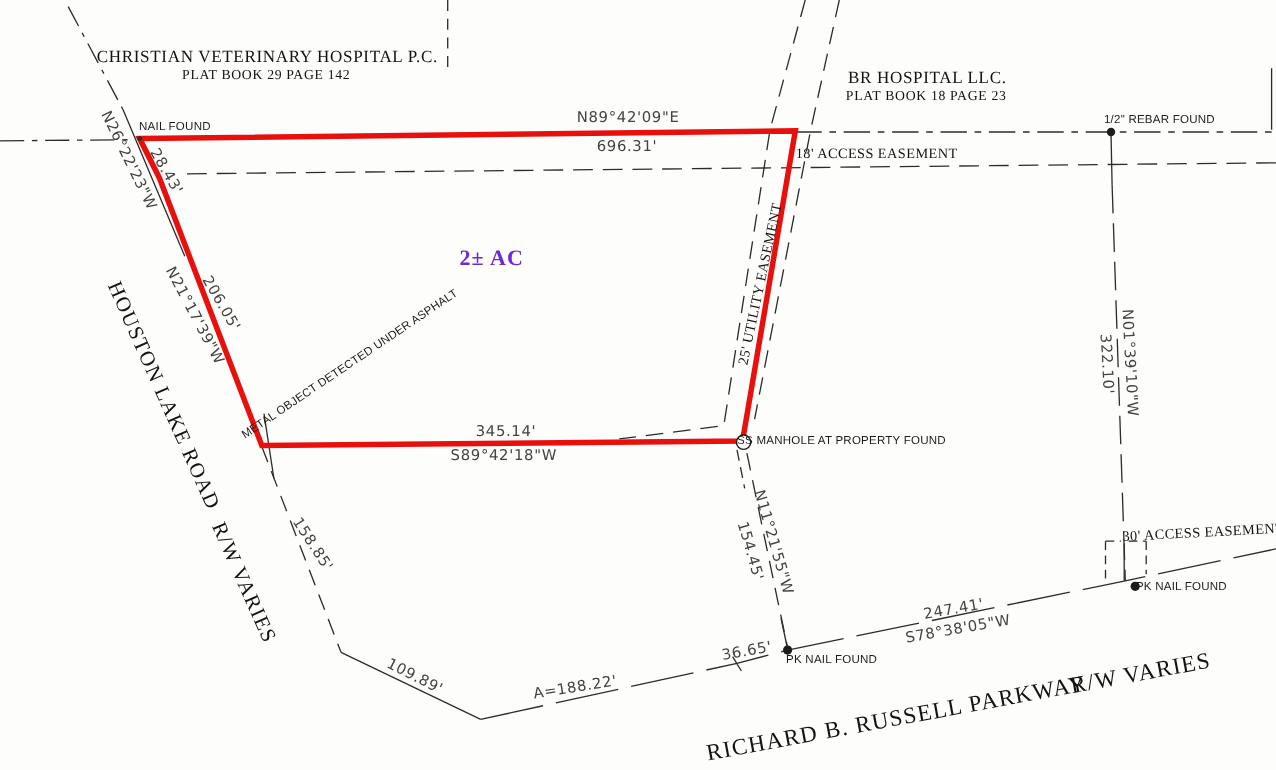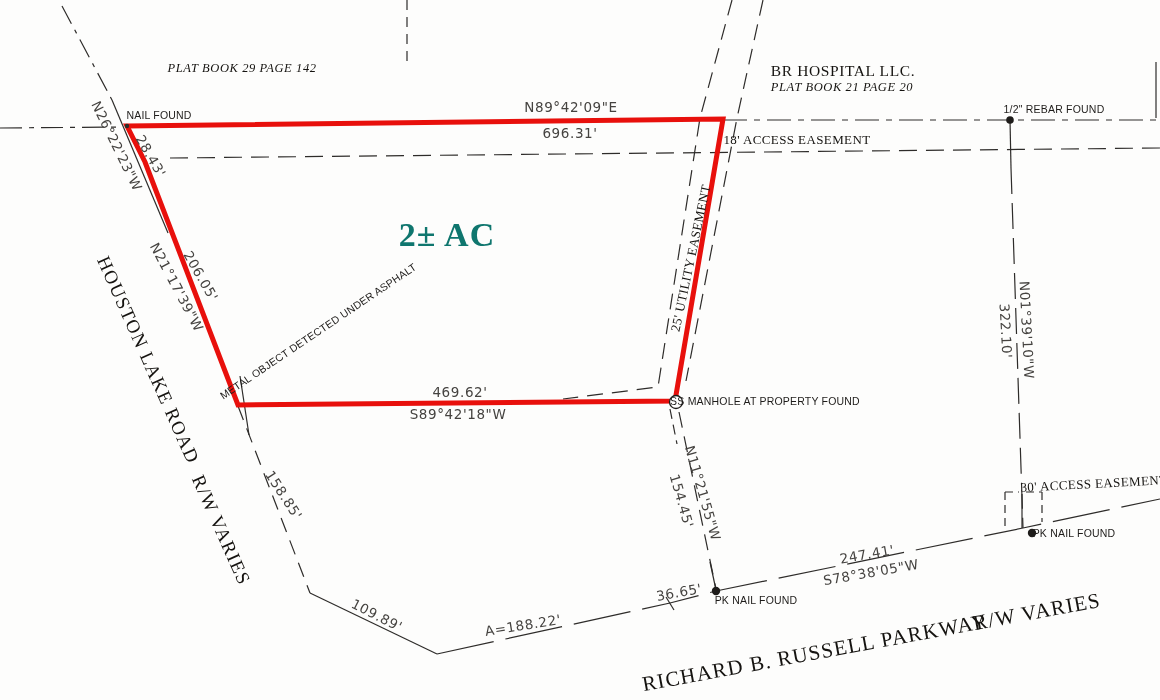--- a/index.html
+++ b/index.html
@@ -29,26 +29,26 @@
     color:#1e1c1a;
     letter-spacing:.2px;
   }
   .serif{
     font-family:"Liberation Serif","DejaVu Serif",serif;
     font-size:13px;
     color:#151310;
     letter-spacing:.4px;
   }
   .adjname{font-size:15.5px;letter-spacing:.6px;}
-  .adjplat{font-size:12.5px;letter-spacing:.6px;font-style:italic;}
+  .adjplat{font-size:12.5px;letter-spacing:.6px;}
   .road{font-size:19px;letter-spacing:1.2px;}
   .pkwy{font-size:21px;letter-spacing:1.2px;}
   .area{
     font-family:"Liberation Serif","DejaVu Serif",serif;
-    font-size:34px;font-weight:bold;color:#0f766e;letter-spacing:1px;
+    font-size:20px;font-weight:bold;color:#6d28d9;letter-spacing:1px;
   }
 </style>
 </head>
 <body>
 
 <div id="plat">
 
   <svg id="lines" width="1160" height="700" viewBox="0 0 1160 700">
 
     <g stroke="#2e2c2a" stroke-width="1.2" fill="none">
@@ -80,36 +80,37 @@
 
     <path d="M127,126 L723,119 L675,401 L238,405 L145,162 Z" fill="none" stroke="#e8100c" stroke-width="5" stroke-linejoin="miter"></path>
 
     <circle cx="127" cy="126" r="2.2" fill="#2e2c2a"></circle>
     <circle cx="1010" cy="120" r="3.8" fill="#1e1c1a"></circle>
     <circle cx="716" cy="591" r="4.2" fill="#1e1c1a"></circle>
     <circle cx="1032" cy="533" r="4.2" fill="#1e1c1a"></circle>
     <circle cx="676" cy="402" r="6.5" fill="#ffffff" stroke="#1e1c1a" stroke-width="1.3"></circle>
   </svg>
 
+  <div class="lbl serif adjname" style="left:243px;top:52px">CHRISTIAN VETERINARY HOSPITAL P.C.</div>
   <div class="lbl serif adjplat" style="left:242px;top:68px">PLAT  BOOK 29  PAGE 142</div>
   <div class="lbl serif adjname" style="left:843px;top:71px">BR HOSPITAL LLC.</div>
-  <div class="lbl serif adjplat" style="left:842px;top:87px">PLAT  BOOK 21  PAGE 20</div>
+  <div class="lbl serif adjplat" style="left:842px;top:87px">PLAT  BOOK 18  PAGE 23</div>
 
   <div class="lbl area" style="left:447px;top:235px">2± AC</div>
 
   <div class="lbl cad" style="left:571px;top:107px">N89°42'09"E</div>
   <div class="lbl cad" style="left:570px;top:133px">696.31'</div>
 
   <div class="lbl cad" style="left:117px;top:146px;transform:translate(-50%,-50%) rotate(64deg)">N26°22'23"W</div>
   <div class="lbl cad" style="left:151px;top:156px;transform:translate(-50%,-50%) rotate(60deg)">28.43'</div>
 
   <div class="lbl cad" style="left:177px;top:287px;transform:translate(-50%,-50%) rotate(62deg)">N21°17'39"W</div>
   <div class="lbl cad" style="left:201px;top:276px;transform:translate(-50%,-50%) rotate(60deg)">206.05'</div>
 
-  <div class="lbl cad" style="left:460px;top:392px">469.62'</div>
+  <div class="lbl cad" style="left:460px;top:392px">345.14'</div>
   <div class="lbl cad" style="left:458px;top:414px">S89°42'18"W</div>
 
   <div class="lbl cad" style="left:703px;top:493px;transform:translate(-50%,-50%) rotate(74deg)">N11°21'55"W</div>
   <div class="lbl cad" style="left:682px;top:501px;transform:translate(-50%,-50%) rotate(74deg)">154.45'</div>
 
   <div class="lbl cad" style="left:1027px;top:330px;transform:translate(-50%,-50%) rotate(87deg)">N01°39'10"W</div>
   <div class="lbl cad" style="left:1006px;top:331px;transform:translate(-50%,-50%) rotate(87deg)">322.10'</div>
 
   <div class="lbl cad" style="left:284px;top:495px;transform:translate(-50%,-50%) rotate(57deg)">158.85'</div>
   <div class="lbl cad" style="left:377px;top:615px;transform:translate(-50%,-50%) rotate(27deg)">109.89'</div>

